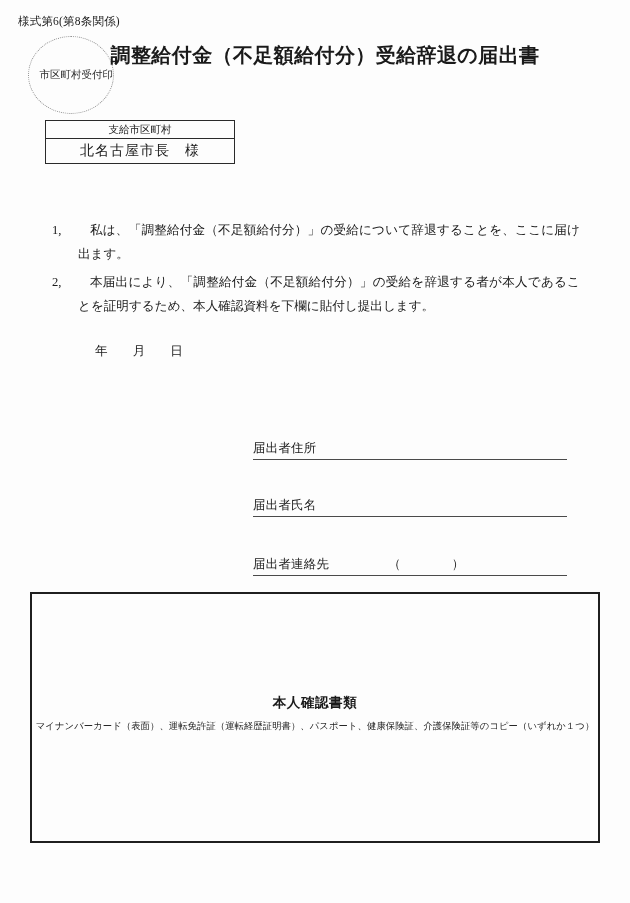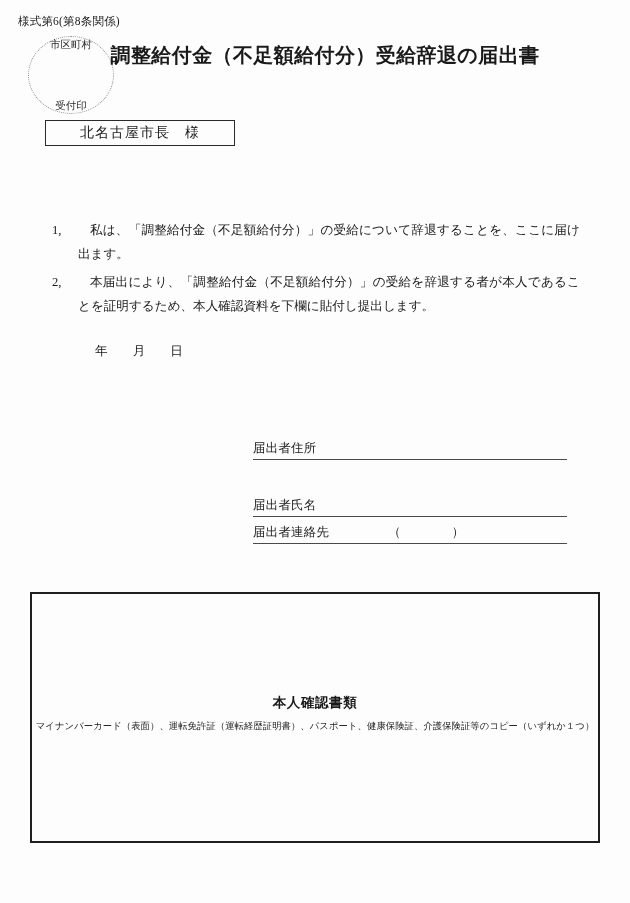--- a/index.html
+++ b/index.html
@@ -33,27 +33,26 @@
   
   .stamp {
     position: absolute;
     left: 28px;
     top: 36px;
     width: 84px;
     height: 76px;
     border: 1px dotted #8a8a8a;
     border-radius: 50%;
     display: flex;
-    flex-direction: column;
+    flex-direction: row;
     align-items: center;
-    justify-content: space-between;
+    justify-content: flex-end;
     font-size: 10.5px;
     line-height: 1.45;
     color: #2b2b2b;
-    gap: 9px;
   }
   .stamp span { display: block; white-space: nowrap; }
 
   
   .doc-title {
     position: absolute;
     left: 0;
     right: 0;
     top: 42px;
     text-align: center;
@@ -133,21 +132,21 @@
     white-space: nowrap;
   }
   .sig-field .label { letter-spacing: 0.3px; }
   .sig-field .paren {
     display: inline-block;
     margin-left: 56px;
     letter-spacing: 0.3px;
   }
   #sig-address { top: 437px; }
   #sig-name    { top: 494px; }
-  #sig-contact { top: 521px; }
+  #sig-contact { top: 553px; }
 
   
   .id-box {
     position: absolute;
     left: 30px;
     top: 592px;
     width: 570px;
     height: 251px;
     border: 2px solid #1f1f1f;
     box-sizing: border-box;
@@ -182,20 +181,23 @@
 
   <div class="stamp">
     <span>市区町村</span>
     <span>受付印</span>
   </div>
 
   <div class="doc-title">調整給付金（不足額給付分）受給辞退の届出書</div>
 
   <table class="dest-table">
     <tbody>
+        <tr>
+      <td class="dest-head">支給市区町村</td>
+    </tr>
     <tr>
       <td class="dest-body">北名古屋市長　様</td>
     </tr>
   </tbody>
     </table>
 
   <div class="clause" id="clause1">
     <span class="marker">1,</span>
     <span class="ctext">私は、「調整給付金（不足額給付分）」の受給について辞退することを、ここに届け出ます。</span>
   </div>

